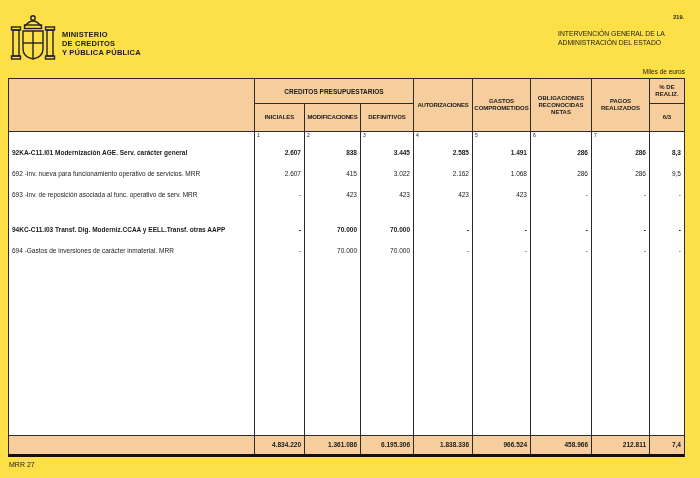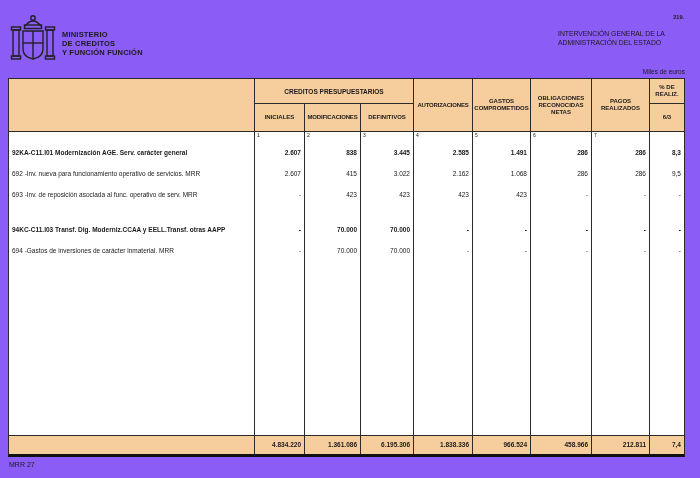--- a/index.html
+++ b/index.html
@@ -1,18 +1,18 @@
 <!DOCTYPE html>
 <html><head>
 <meta charset="utf-8">
 <style>
   * { margin:0; padding:0; box-sizing:border-box; }
   html,body { background:#e9e9e9; }
   .page {
-    position:relative; width:700px; height:478px; background:#8b5cf6;
+    position:relative; width:700px; height:478px; background:#fde047;
     font-family:"Liberation Sans", sans-serif; color:#1a1a1a; overflow:hidden;
   }
   
   .logo { position:absolute; left:10px; top:13px; }
   .ministry { position:absolute; left:62px; top:30px; font-size:7.5px; font-weight:bold; line-height:9px; letter-spacing:.2px; }
   .title-block { position:absolute; left:175px; top:23px; width:350px; text-align:center; font-weight:bold; }
   .title-l1 { font-size:9px; line-height:11px; }
   .title-l2 { font-size:8.5px; line-height:11px; }
   .title-l3 { font-size:6.5px; line-height:9px; }
   .pageno { position:absolute; right:16px; top:14px; font-size:5.5px; font-weight:bold; }
@@ -77,21 +77,21 @@
     <rect x="14.5" y="12" width="17" height="3.5"></rect>
 
     <path d="M13 18 h20 v18 q0 8 -10 10 q-10 -2 -10 -10 z"></path>
     <line x1="23" y1="18" x2="23" y2="45"></line>
     <line x1="13" y1="30" x2="33" y2="30"></line>
   </svg>
 
   <div class="ministry">
     <div>MINISTERIO</div>
     <div>DE CREDITOS</div>
-    <div>Y FUNCIÓN FUNCIÓN</div>
+    <div>Y PÚBLICA PÚBLICA</div>
   </div>
 
 
   <div class="pageno">219.</div>
 
   <div class="agency">
     <div>INTERVENCIÓN GENERAL DE LA</div>
     <div>ADMINISTRACIÓN DEL ESTADO</div>
   </div>
 

